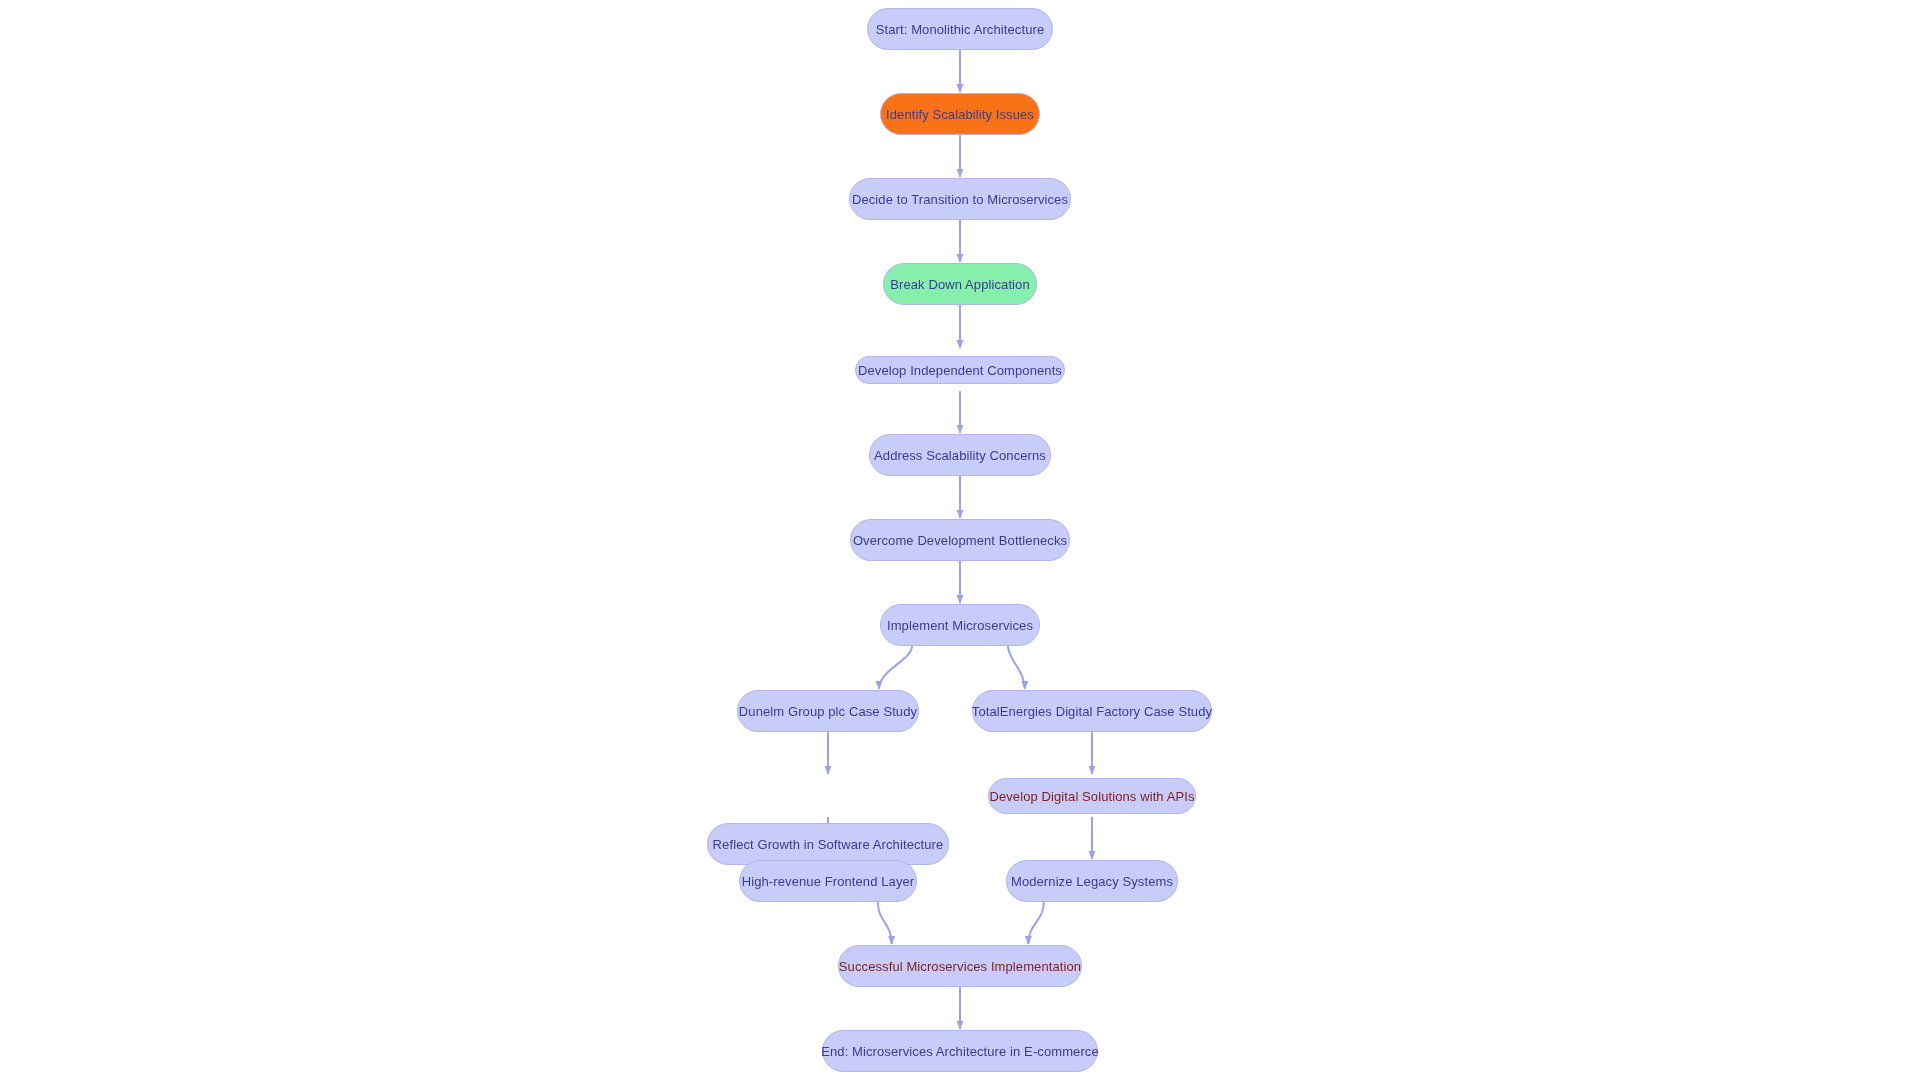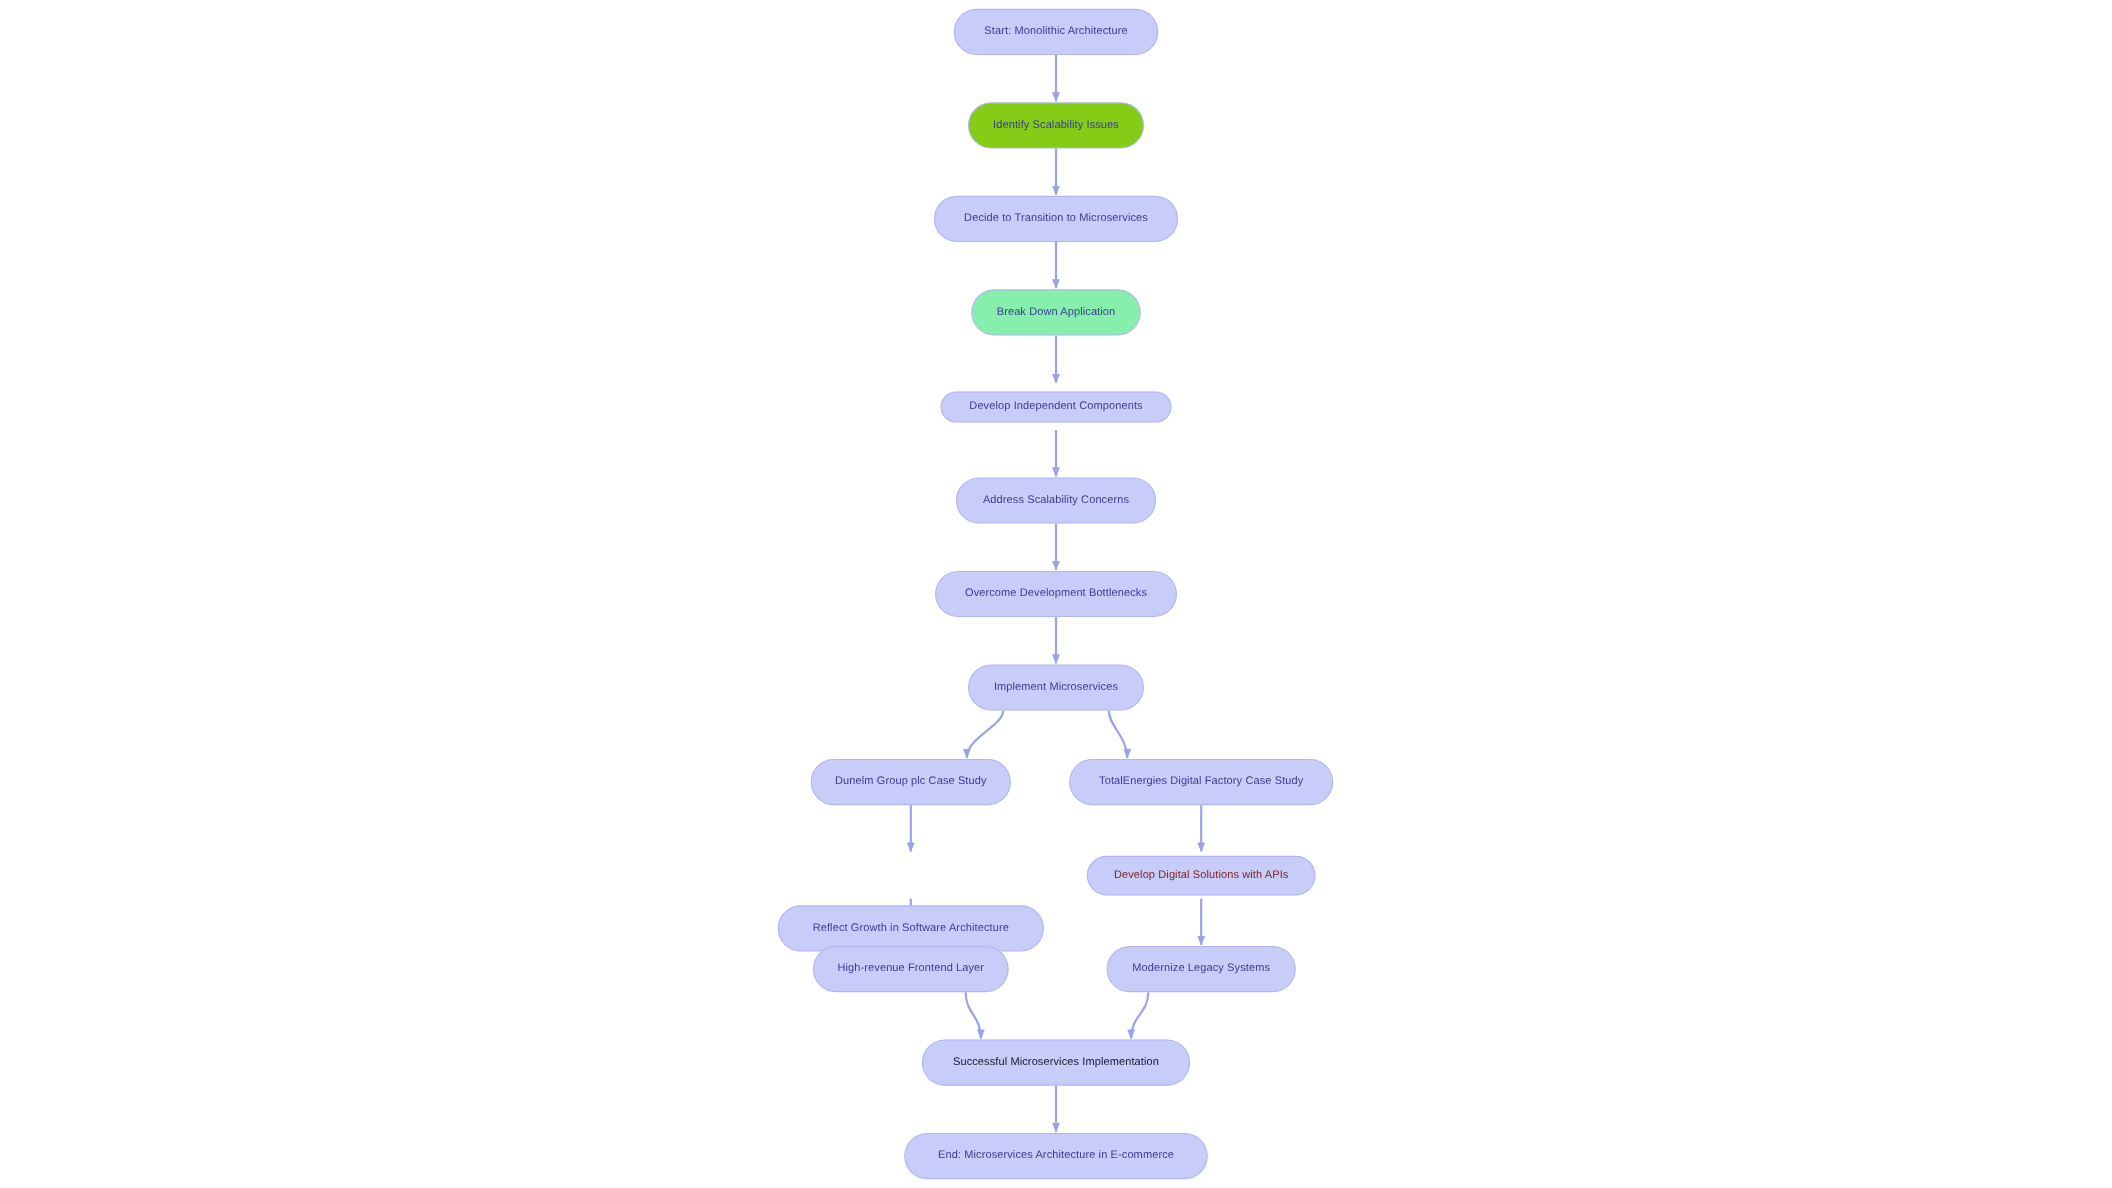--- a/index.html
+++ b/index.html
@@ -31,21 +31,21 @@
   .node {
     position: absolute;
     box-sizing: border-box;
     display: flex;
     align-items: center;
     justify-content: center;
     background: #c7ccf8;
     border: 1px solid #b0b6ef;
     border-radius: 22px;
     color: #3b3b8f;
-    font-size: 10px;
+    font-size: 13px;
     letter-spacing: 0.1px;
     line-height: 1;
     white-space: nowrap;
     text-align: right;
     transform: translate(-50%, -50%);
   }
   .node-label {
     display: block;
     pointer-events: none;
   }
@@ -78,21 +78,21 @@
         <path d="M 877.84 902 C 877.84 921.5, 891.68 923, 891.68 944" fill="none" stroke="#9ba3e8" stroke-width="2" marker-end="url(#arrowhead)"></path>
         <path d="M 1043.84 902 C 1043.84 921.5, 1028.32 923, 1028.32 944" fill="none" stroke="#9ba3e8" stroke-width="2" marker-end="url(#arrowhead)"></path>
         <path d="M 960 987 L 960 1029" fill="none" stroke="#9ba3e8" stroke-width="2" marker-end="url(#arrowhead)"></path>
       </g>
   </svg>
 
   <div id="node-layer">
       <div class="node" style="left: 960px; top: 29px; width: 186px; height: 42px; background: rgb(199, 204, 248); border-color: rgb(176, 182, 239); color: rgb(59, 59, 143); border-radius: 22px;">
         <span class="node-label">Start: Monolithic Architecture</span>
       </div>
-      <div class="node" style="left: 960px; top: 114px; width: 160px; height: 42px; background: #84cc16; border-color: rgb(176, 182, 239); color: rgb(59, 59, 143); border-radius: 22px;">
+      <div class="node" style="left: 960px; top: 114px; width: 160px; height: 42px; background: #f97316; border-color: rgb(176, 182, 239); color: rgb(59, 59, 143); border-radius: 22px;">
         <span class="node-label">Identify Scalability Issues</span>
       </div>
       <div class="node" style="left: 960px; top: 199px; width: 222px; height: 42px; background: rgb(199, 204, 248); border-color: rgb(176, 182, 239); color: rgb(59, 59, 143); border-radius: 22px;">
         <span class="node-label">Decide to Transition to Microservices</span>
       </div>
       <div class="node" style="left: 960px; top: 284px; width: 154px; height: 42px; background: #86efac; border-color: rgb(176, 182, 239); color: rgb(59, 59, 143); border-radius: 22px;">
         <span class="node-label">Break Down Application</span>
       </div>
       <div class="node" style="left: 960px; top: 370px; width: 210px; height: 28px; background: rgb(199, 204, 248); border-color: rgb(176, 182, 239); color: rgb(59, 59, 143); border-radius: 22px;">
         <span class="node-label">Develop Independent Components</span>
@@ -117,21 +117,21 @@
       </div>
       <div class="node" style="left: 1092px; top: 796px; width: 208px; height: 36px; background: rgb(199, 204, 248); border-color: rgb(176, 182, 239); color: #7f1d1d; border-radius: 22px;">
         <span class="node-label">Develop Digital Solutions with APIs</span>
       </div>
       <div class="node" style="left: 828px; top: 881px; width: 178px; height: 42px; background: rgb(199, 204, 248); border-color: rgb(176, 182, 239); color: rgb(59, 59, 143); border-radius: 22px;">
         <span class="node-label">High-revenue Frontend Layer</span>
       </div>
       <div class="node" style="left: 1092px; top: 881px; width: 172px; height: 42px; background: rgb(199, 204, 248); border-color: rgb(176, 182, 239); color: rgb(59, 59, 143); border-radius: 22px;">
         <span class="node-label">Modernize Legacy Systems</span>
       </div>
-      <div class="node" style="left: 960px; top: 966px; width: 244px; height: 42px; background: rgb(199, 204, 248); border-color: rgb(176, 182, 239); color: #0f172a; border-radius: 22px;">
+      <div class="node" style="left: 960px; top: 966px; width: 244px; height: 42px; background: rgb(199, 204, 248); border-color: rgb(176, 182, 239); color: #7f1d1d; border-radius: 22px;">
         <span class="node-label">Successful Microservices Implementation</span>
       </div>
       <div class="node" style="left: 960px; top: 1051px; width: 276px; height: 42px; background: rgb(199, 204, 248); border-color: rgb(176, 182, 239); color: rgb(59, 59, 143); border-radius: 22px;">
         <span class="node-label">End: Microservices Architecture in E-commerce</span>
       </div>
     </div>
 
 </div>
 
 </body></html>

